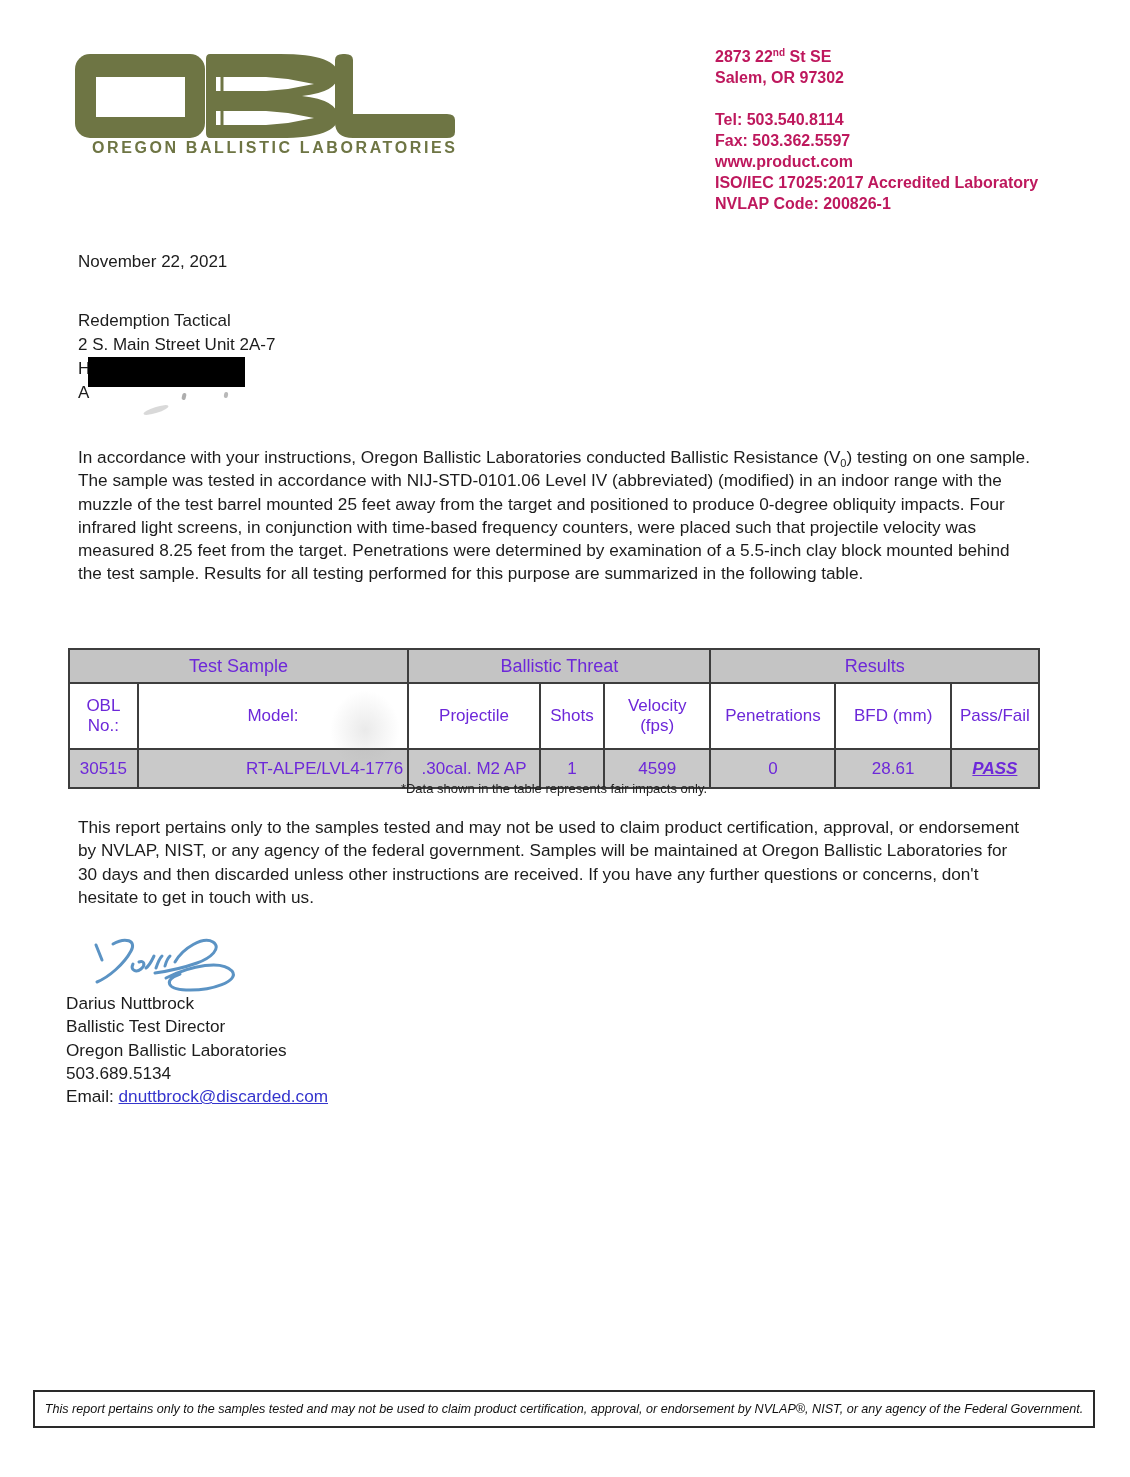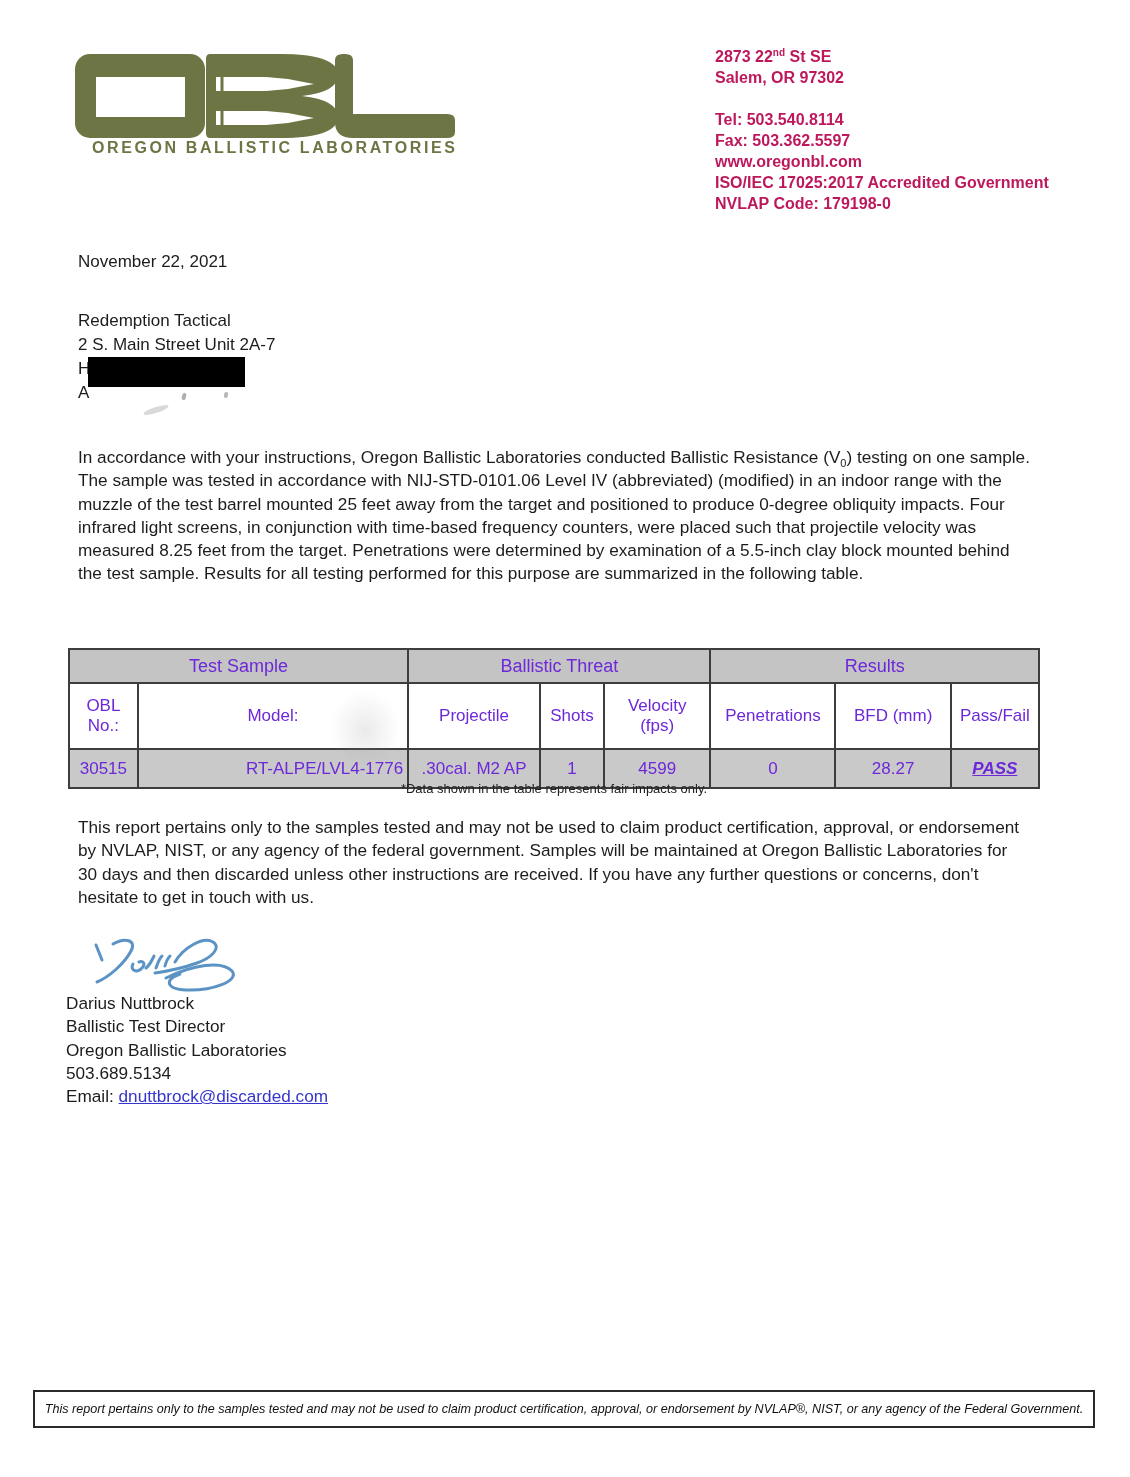--- a/index.html
+++ b/index.html
@@ -120,23 +120,23 @@
     </svg>
   </div>
   <div class="logo-caption">OREGON BALLISTIC LABORATORIES</div>
 
   <div class="lab-address">
     <div><span>2873 22</span><sup>nd</sup><span> St SE</span></div>
     <div>Salem, OR 97302</div>
     <div class="gap"></div>
     <div>Tel: 503.540.8114</div>
     <div>Fax: 503.362.5597</div>
-    <div>www.oregonbl.com</div>
-    <div>ISO/IEC 17025:2017 Accredited Government</div>
-    <div>NVLAP Code: 179198-0</div>
+    <div>www.product.com</div>
+    <div>ISO/IEC 17025:2017 Accredited Laboratory</div>
+    <div>NVLAP Code: 200826-1</div>
   </div>
 
   <div class="date">November 22, 2021</div>
 
   <div class="recipient">
     <div>Redemption Tactical</div>
     <div>2 S. Main Street Unit 2A-7</div>
     <div>Heber, UT 84032</div>
     <div class="redacted-line">
       <span>A</span>
@@ -179,21 +179,21 @@
         <td>BFD (mm)</td>
         <td>Pass/Fail</td>
       </tr>
       <tr class="data-row">
         <td>30515</td>
         <td class="model-cell">RT-ALPE/LVL4-1776</td>
         <td>.30cal. M2 AP</td>
         <td>1</td>
         <td>4599</td>
         <td>0</td>
-        <td>28.27</td>
+        <td>28.61</td>
         <td class="pass-cell">PASS</td>
       </tr>
     </tbody>
   </table>
   <div class="table-smudge"></div>
   <div class="footnote">*Data shown in the table represents fair impacts only.</div>
 
   <div class="closing-text">This report pertains only to the samples tested and may not be used to claim product certification, approval, or endorsement by NVLAP, NIST, or any agency of the federal government. Samples will be maintained at Oregon Ballistic Laboratories for 30 days and then discarded unless other instructions are received. If you have any further questions or concerns, don't hesitate to get in touch with us.</div>
 
   <svg class="signature-svg" width="170" height="75" viewBox="0 0 170 75">

